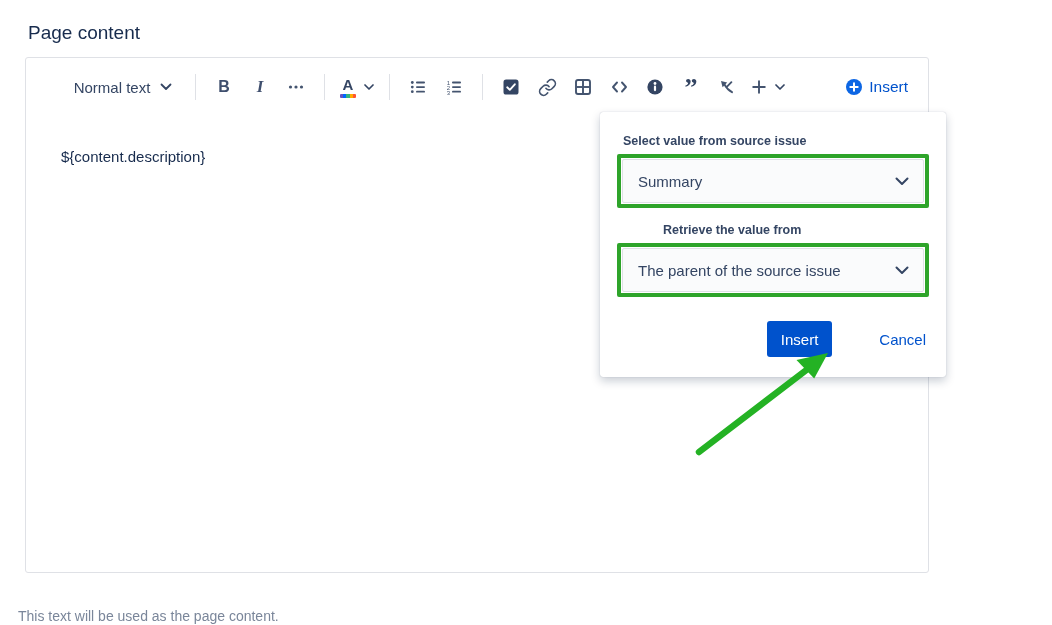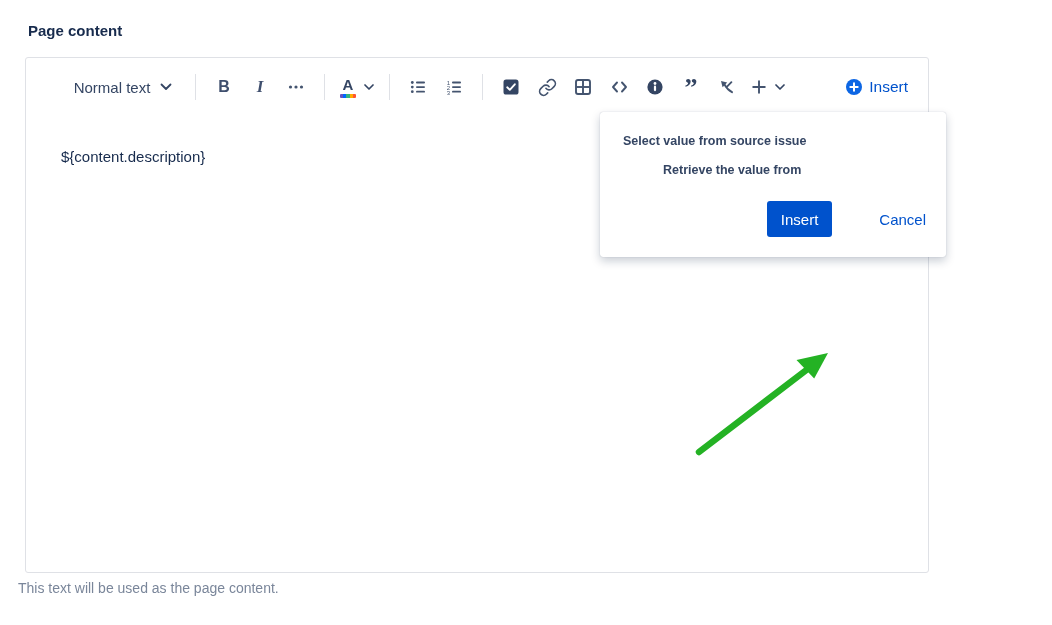--- a/index.html
+++ b/index.html
@@ -1,19 +1,19 @@
 <!DOCTYPE html>
 <html><head>
 <meta charset="utf-8">
 <style>
   * { margin:0; padding:0; box-sizing:border-box; }
   html,body { width:1052px; height:625px; background:#ffffff; overflow:hidden; }
   body { position:relative; font-family:"Liberation Sans", sans-serif; color:#172B4D; }
 
-  .page-title { position:absolute; left:28px; top:22px; font-size:15px; font-weight:700; color:#172B4D; }
+  .page-title { position:absolute; left:28px; top:22px; font-size:19px; font-weight:400; color:#172B4D; }
 
   .editor { position:absolute; left:25px; top:57px; width:904px; height:516px;
             border:1px solid #DFE1E6; border-radius:3px; background:#fff; }
 
   .toolbar { display:flex; align-items:center; height:52px; padding:6px 20px 0 38px; }
   .tbtn { display:flex; align-items:center; justify-content:center; height:32px; min-width:30px;
           border:none; background:transparent; cursor:pointer; color:#344563; padding:0 2px; }
   .tbtn svg { display:block; }
   .blocktype { gap:10px; min-width:118px; font-size:15px; color:#344563; }
   .divider { width:1px; height:26px; background:#DFE1E6; margin:0 13px; flex:none; }
@@ -25,21 +25,21 @@
   .color-bar { display:flex; width:16px; height:4px; border-radius:1px; overflow:hidden; }
   .color-bar i { flex:1; }
   .glyph-q { font-family:"Liberation Serif", serif; font-weight:700; font-size:26px; color:#344563;
              line-height:10px; height:16px; display:inline-block; transform:translateY(4px); }
   .gap6 { margin-left:6px; }
   .insert-word { margin-left:auto; display:flex; align-items:center; gap:6px; cursor:pointer; }
   .insert-word span { font-size:15.5px; color:#0052CC; }
 
   .editor-content { position:absolute; left:35px; top:90px; right:30px; font-size:15px; color:#172B4D; cursor:text; }
 
-  .helper { position:absolute; left:18px; top:580px; font-size:14px; color:#7A869A; }
+  .helper { position:absolute; left:18px; top:608px; font-size:14px; color:#7A869A; }
 
   .popup { position:absolute; left:600px; top:112px; width:346px; z-index:10;
            background:#fff; border-radius:3px;
            box-shadow:0 4px 10px rgba(9,30,66,0.22), 0 0 1px rgba(9,30,66,0.30); }
   .field-label { margin:22px 17px 6px 23px; font-size:12.5px; font-weight:700; color:#344563; }
   .field-label.second { margin-top:15px;padding-left:40px; }
   .green-frame { margin:0 17px; border:4px solid #2EA42A; border-radius:2px; background:#fff; padding:1px; cursor:pointer; }
   .select { height:44px; background:#FAFBFC; border:1px solid #DFE1E6; border-radius:2px;
             display:flex; align-items:center; justify-content:space-between; padding:0 14px 0 15px;
             font-size:15px; color:#344563; }
@@ -204,22 +204,38 @@
     </div>
   </div>
 
   <div class="editor-content">
     <span>${content.description}</span>
   </div>
 </div>
 
 <div class="popup">
   <div class="field-label">Select value from source issue</div>
+  <div class="green-frame">
+    <div class="select">
+      <span>Summary</span>
+      <svg width="14" height="9" viewBox="0 0 14 9">
+          <polyline points="1.5,1.5 7,7 12.5,1.5" fill="none" stroke="#344563" stroke-width="2" stroke-linecap="round" stroke-linejoin="round"></polyline>
+        </svg>
+    </div>
+  </div>
 
   <div class="field-label second">Retrieve the value from</div>
+  <div class="green-frame">
+    <div class="select">
+      <span>The parent of the source issue</span>
+      <svg width="14" height="9" viewBox="0 0 14 9">
+          <polyline points="1.5,1.5 7,7 12.5,1.5" fill="none" stroke="#344563" stroke-width="2" stroke-linecap="round" stroke-linejoin="round"></polyline>
+        </svg>
+    </div>
+  </div>
 
   <div class="popup-actions">
     <button class="btn-primary">Insert</button>
     <span class="link-cancel">Cancel</span>
   </div>
 </div>
 
 <svg class="anno-arrow" width="150" height="120" viewBox="0 0 150 120">
   <line x1="9" y1="108" x2="119" y2="24" stroke="#24B224" stroke-width="6.5" stroke-linecap="round"></line>
   <polygon points="138,9 124.2,34.5 106.5,16.1" fill="#24B224"></polygon>

